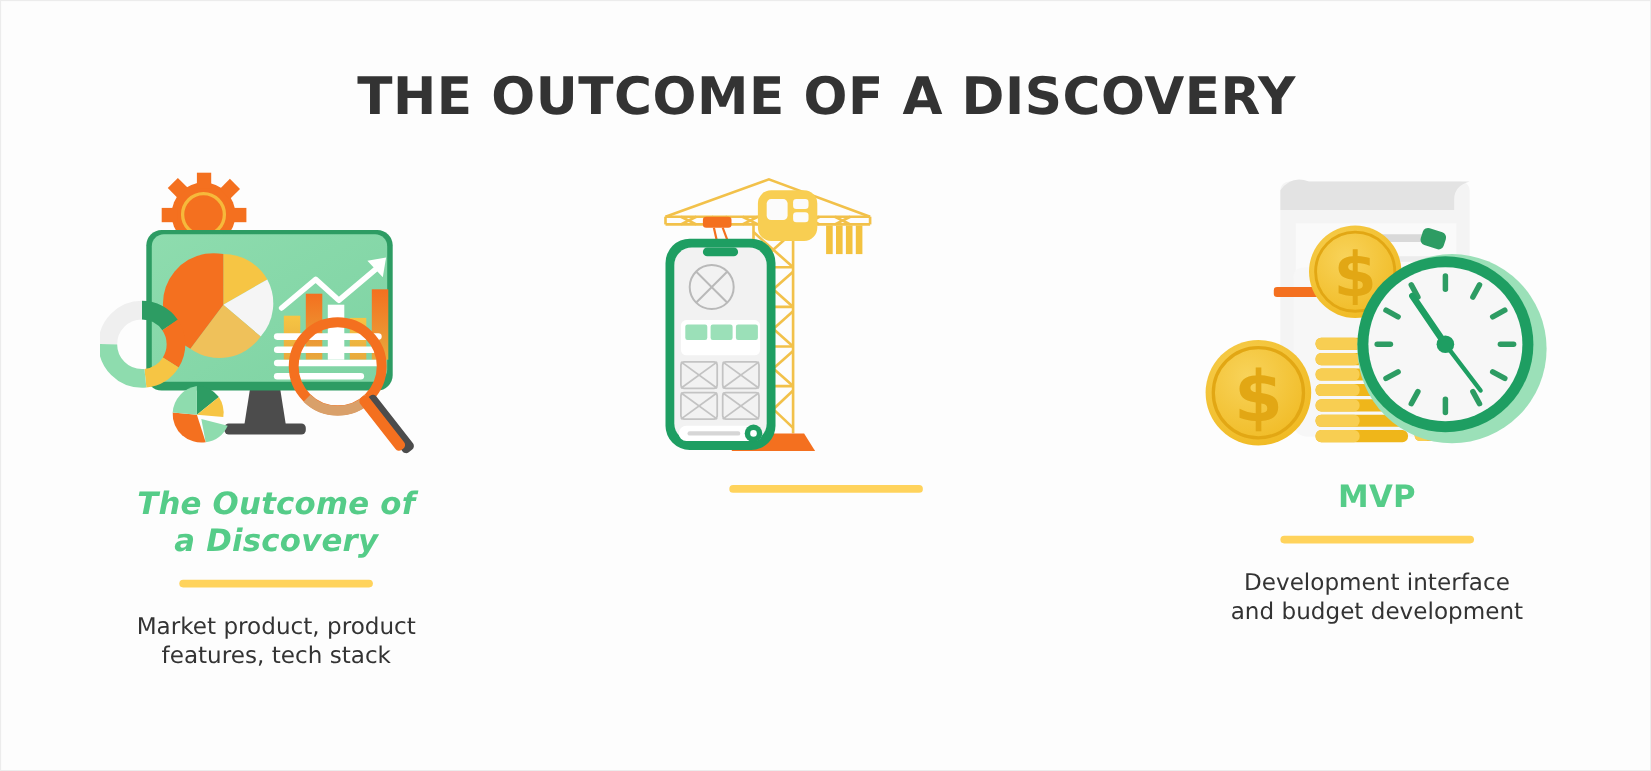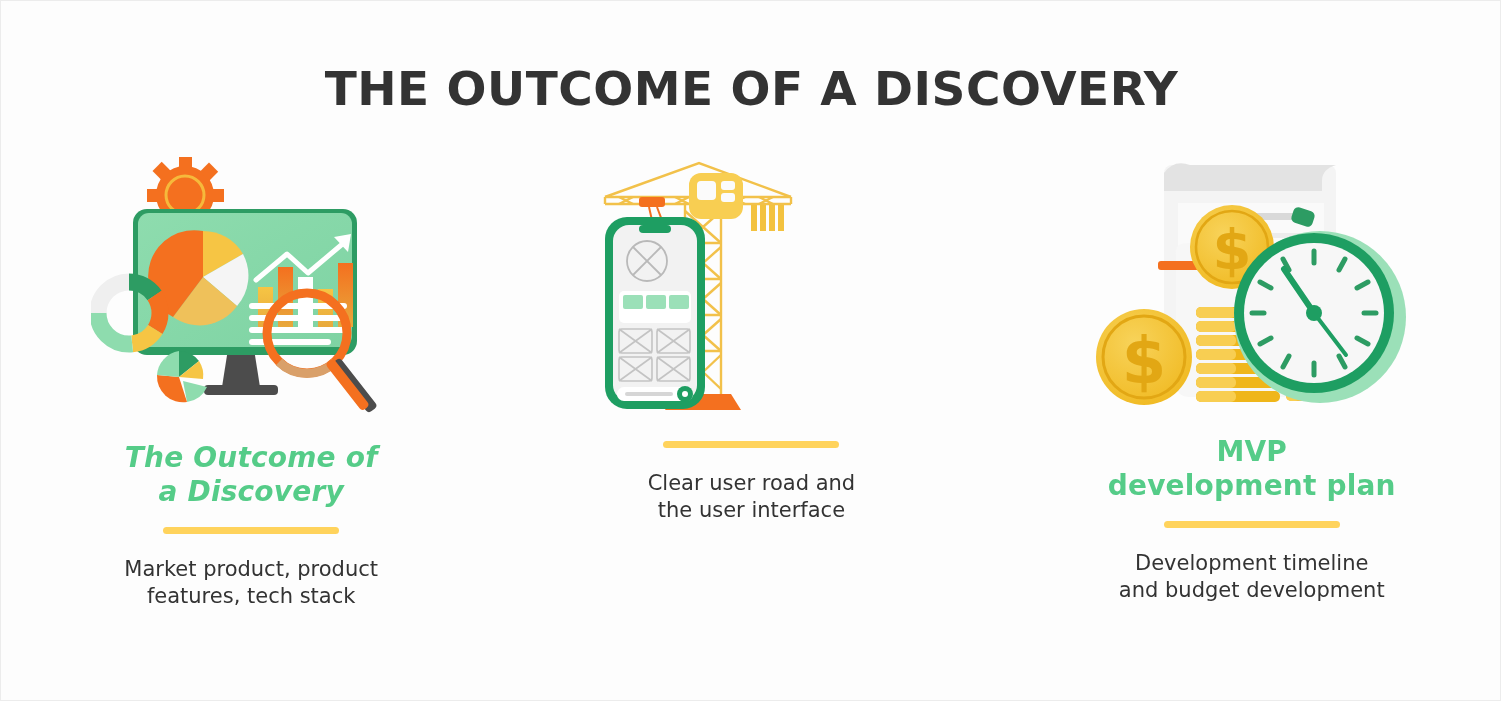--- a/index.html
+++ b/index.html
@@ -304,24 +304,20 @@
               <rect x="26" y="236" width="76" height="14" rx="7" fill="#FFFFFF"></rect>
               <rect x="34" y="241" width="48" height="4" rx="2" fill="#D6D6D6"></rect>
               <circle cx="94" cy="243" r="8" fill="#1E9E62"></circle>
               <circle cx="94" cy="243" r="3" fill="#FFFFFF"></circle>
             </g>
           </g>
         </svg>
       </div>
 
       <div class="divider"></div>
-      <div class="col-body">
-        <div>Clear user road and</div>
-        <div>the user interface</div>
-      </div>
     </div>
 
     <div class="col c3">
       <div class="art">
         <svg width="320" height="270" viewBox="0 0 320 270">
           <defs>
             <radialGradient id="coinG" cx="0.4" cy="0.35" r="0.8">
               <stop offset="0" stop-color="#F8D35A"></stop>
                 <stop offset="1" stop-color="#EFB61A"></stop>
             </radialGradient>
@@ -399,23 +395,22 @@
               <line x1="222" y1="162" x2="192" y2="118" stroke-width="6"></line>
               <line x1="222" y1="162" x2="254" y2="204" stroke-width="4"></line>
             </g>
             <circle cx="222" cy="162" r="8" fill="#1E9E62"></circle>
           </g>
         </svg>
       </div>
 
       <div class="col-heading">
         <div>MVP</div>
-        <div>development plan</div>
       </div>
       <div class="divider"></div>
       <div class="col-body">
-        <div>Development timeline</div>
+        <div>Development interface</div>
         <div>and budget development</div>
       </div>
     </div>
 
   </div>
 </div>
 
 </body></html>

